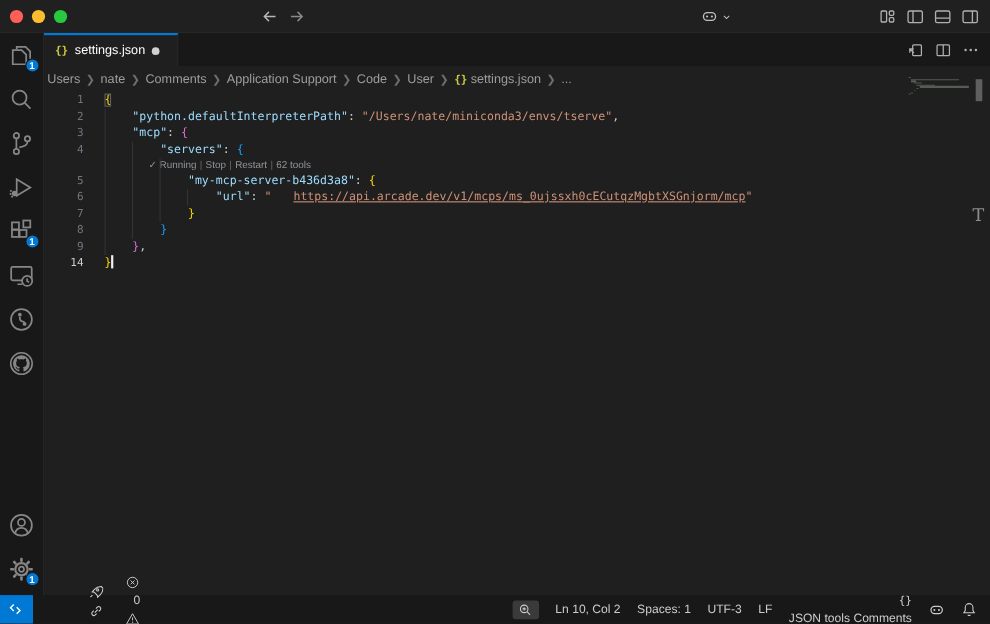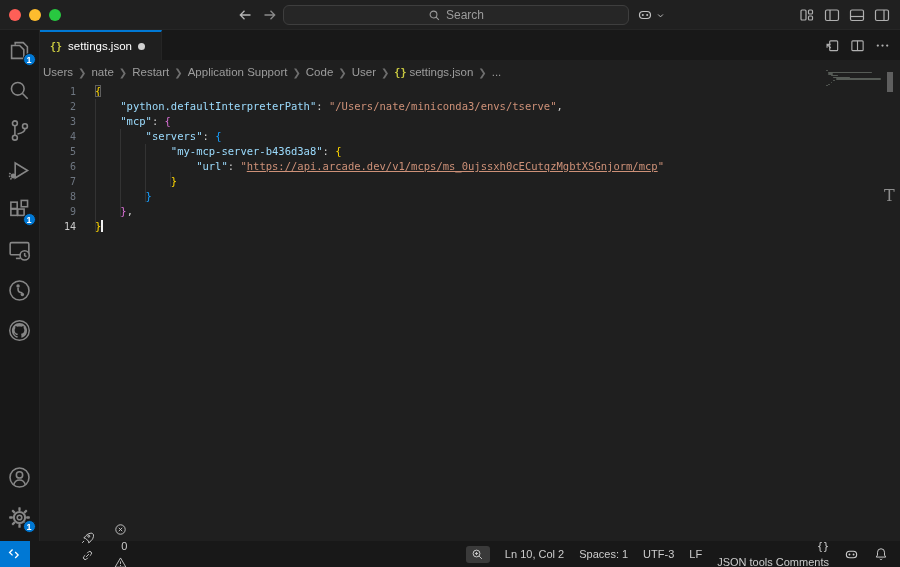--- a/index.html
+++ b/index.html
@@ -54,21 +54,21 @@
 
   
   .editor { position:absolute; left:40px; top:84px; width:860px; bottom:26px; background:#1f1f1f; }
   .code-row { position:relative; height:15px; line-height:15px;
     font-family:"DejaVu Sans Mono", monospace; font-size:10.5px; white-space:pre; }
   .gutter { position:absolute; left:0; top:0; width:36px; text-align:right; color:#6e7681; font-size:10px; }
   .gutter.current { color:#cccccc; }
   .code-text { display:block; padding-left:55px; color:#cccccc; }
   .tok-key { color:#9cdcfe; } .tok-str { color:#ce9178; }
   .tok-b1 { color:#ffd700; } .tok-b2 { color:#da70d6; } .tok-b3 { color:#179fff; }
-  .tok-link { text-decoration:underline; }
+  .tok-link { text-decoration:underline;margin-left:20px; }
   .tok-bm { outline:1px solid #5f5f5f; outline-offset:-1px; }
   .cursor { display:inline-block; width:1.5px; height:12px; background:#f0f0f0; vertical-align:-2px; }
   .codelens-row { height:13px; line-height:13px; padding-left:95px; font-size:9px; color:#8f9499;
     font-family:"Liberation Sans", sans-serif; }
   .codelens-row .cl-sep { color:#6a6a6a; margin:0 3px; }
   .codelens-row .cl-action { color:#8f9499; }
   .guide { position:absolute; width:1px; background:#333333; }
   .g0 { left:55px;  top:15px; height:133px; }
   .g1 { left:80px;  top:45px; height:88px; }
   .g2 { left:105px; top:60px; height:58px; }
@@ -104,29 +104,20 @@
     <svg viewBox="0 0 16 16" width="16" height="16" fill="none" stroke="currentColor" stroke-width="1.3">
         <path d="M13.5 8H3.5M7.5 3.8L3.3 8l4.2 4.2"></path>
       </svg>
   </span>
   <span class="navbtn nav-fwd">
     <svg viewBox="0 0 16 16" width="16" height="16" fill="none" stroke="currentColor" stroke-width="1.3">
         <path d="M2.5 8h10M8.5 3.8L12.7 8l-4.2 4.2"></path>
       </svg>
   </span>
 
-  <div class="searchbox">
-    <span>
-      <svg viewBox="0 0 16 16" width="13" height="13" fill="none" stroke="currentColor" stroke-width="1.3">
-          <circle cx="6.8" cy="6.8" r="4.2"></circle>
-          <path d="M10 10l3.4 3.4"></path>
-        </svg>
-    </span>
-    <span>Search</span>
-  </div>
 
   <div class="copilot-menu">
     <span>
       <svg viewBox="0 0 16 16" width="16" height="16" fill="none" stroke="currentColor" stroke-width="1.2">
           <rect x="2.5" y="4.5" width="11" height="7" rx="3.5"></rect>
           <circle cx="5.8" cy="8" r="1" fill="currentColor" stroke="none"></circle>
           <circle cx="10.2" cy="8" r="1" fill="currentColor" stroke="none"></circle>
         </svg>
     </span>
     <span>
@@ -309,21 +300,21 @@
 <div class="breadcrumb">
     <span class="crumb">
       <span>Users</span>
     </span>
     <span class="crumb-sep">❯</span>
     <span class="crumb">
       <span>nate</span>
     </span>
     <span class="crumb-sep">❯</span>
     <span class="crumb">
-      <span>Restart</span>
+      <span>Comments</span>
     </span>
     <span class="crumb-sep">❯</span>
     <span class="crumb">
       <span>Application Support</span>
     </span>
     <span class="crumb-sep">❯</span>
     <span class="crumb">
       <span>Code</span>
     </span>
     <span class="crumb-sep">❯</span>
@@ -344,20 +335,21 @@
 <div class="editor">
   <div class="guide g0"></div>
   <div class="guide g1"></div>
   <div class="guide g2"></div>
   <div class="guide g3"></div>
   <div id="code-lines">
       <div class="code-row"><span class="gutter">1</span><span class="code-text"><span class="tok-b1 tok-bm">{</span></span></div>
       <div class="code-row"><span class="gutter">2</span><span class="code-text"><span class="">    </span><span class="tok-key">"python.defaultInterpreterPath"</span><span class="">: </span><span class="tok-str">"/Users/nate/miniconda3/envs/tserve"</span><span class="">,</span></span></div>
       <div class="code-row"><span class="gutter">3</span><span class="code-text"><span class="">    </span><span class="tok-key">"mcp"</span><span class="">: </span><span class="tok-b2">{</span></span></div>
       <div class="code-row"><span class="gutter">4</span><span class="code-text"><span class="">        </span><span class="tok-key">"servers"</span><span class="">: </span><span class="tok-b3">{</span></span></div>
+      <div class="codelens-row"><span>✓ Running</span><span class="cl-sep">|</span><span class="cl-action">Stop</span><span class="cl-sep">|</span><span class="cl-action">Restart</span><span class="cl-sep">|</span><span class="cl-action">62 tools</span></div>
       <div class="code-row"><span class="gutter">5</span><span class="code-text"><span class="">            </span><span class="tok-key">"my-mcp-server-b436d3a8"</span><span class="">: </span><span class="tok-b1">{</span></span></div>
       <div class="code-row"><span class="gutter">6</span><span class="code-text"><span class="">                </span><span class="tok-key">"url"</span><span class="">: </span><span class="tok-str">"</span><span class="tok-str tok-link">https://api.arcade.dev/v1/mcps/ms_0ujssxh0cECutqzMgbtXSGnjorm/mcp</span><span class="tok-str">"</span></span></div>
       <div class="code-row"><span class="gutter">7</span><span class="code-text"><span class="">            </span><span class="tok-b1">}</span></span></div>
       <div class="code-row"><span class="gutter">8</span><span class="code-text"><span class="">        </span><span class="tok-b3">}</span></span></div>
       <div class="code-row"><span class="gutter">9</span><span class="code-text"><span class="">    </span><span class="tok-b2">}</span><span class="">,</span></span></div>
       <div class="code-row"><span class="gutter current">14</span><span class="code-text"><span class="tok-b1">}</span><span class="cursor"></span></span></div>
     </div>
 </div>
 
 <div class="minimap" id="minimap">

